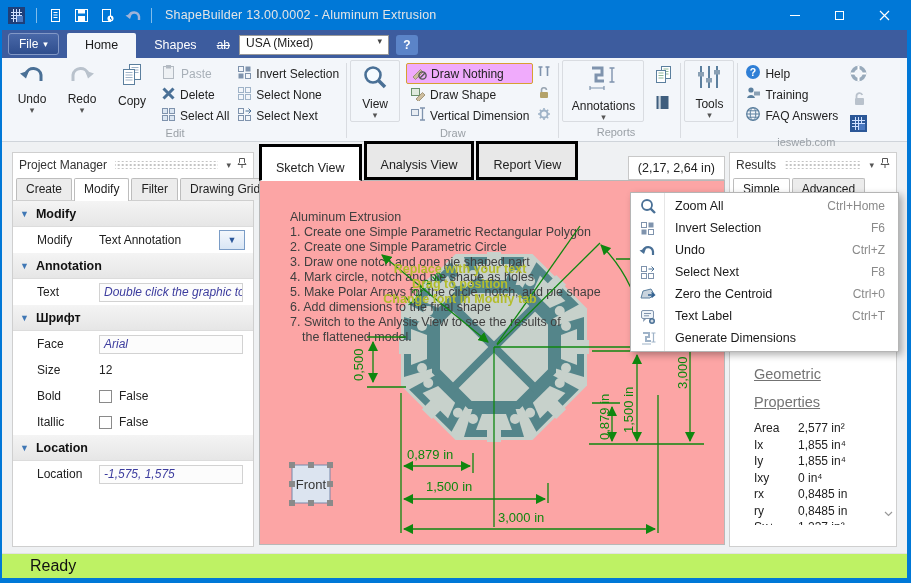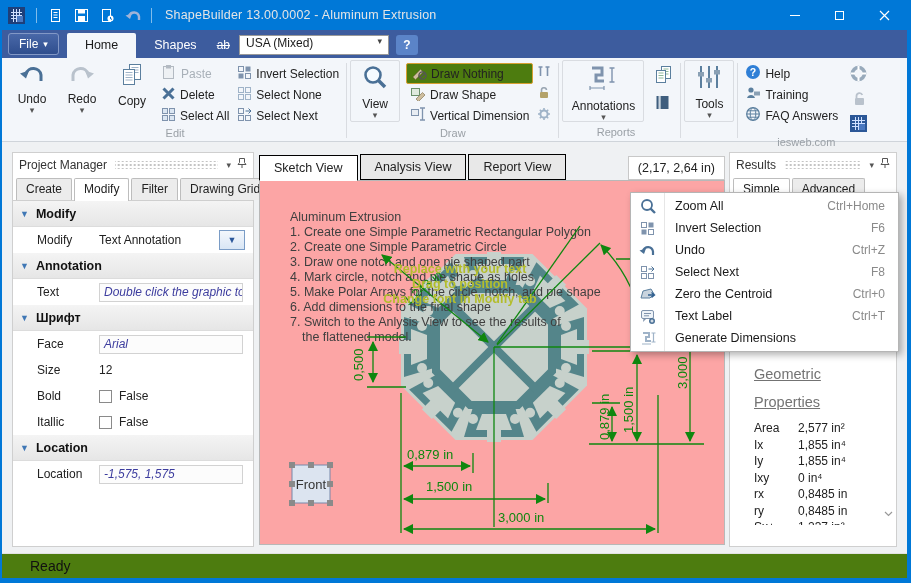--- a/index.html
+++ b/index.html
@@ -35,21 +35,21 @@
   .rgroup { display:flex; flex-direction:column; padding:0 3px; }
   .gcontent { flex:1; display:flex; align-items:flex-start; }
   .glabel { text-align:center; color:#9aa0a6; font-size:11px; height:16px; line-height:14px; }
   .gsep { width:1px; background:#d9dce1; margin:3px 0; }
   .bigbtn { display:flex; flex-direction:column; align-items:center; justify-content:flex-start; width:50px; padding-top:3px; }
   .bigbtn .blabel { margin-top:2px; }
   .bigbtn .chev { color:#555; font-size:9px; line-height:8px; }
   .smallcol { display:flex; flex-direction:column; padding-top:3px; }
   .sbtn { display:flex; align-items:center; gap:4px; height:21px; padding:0 4px; white-space:nowrap; }
   .sbtn.disabled { color:#a8b0b8; }
-  .sbtn.hl { background:#4d7c0f; border:1px solid #d8a031; border-radius:2px; }
+  .sbtn.hl { background:#f0abfc; border:1px solid #d8a031; border-radius:2px; }
   .iconcol { display:flex; flex-direction:column; gap:5px; padding:5px 4px 0 4px; }
 
   
   .panel { position:absolute; background:#fff; border:1px solid #cfcfcf; }
   .phead { height:23px; display:flex; align-items:center; padding:0 6px; gap:6px; color:#333; }
   .pdots { flex:1; height:8px; background-image:radial-gradient(#c4c4c4 1px, transparent 1.2px); background-size:4px 4px; background-position:center; margin:0 2px; }
   .phead .chev { color:#555; font-size:9px; }
   .ptabs { display:flex; padding:2px 3px 0 3px; border-bottom:1px solid #cfcfcf; }
   .ptab { border:1px solid #bdbdbd; border-bottom:none; background:#ececec; padding:3px 9px 4px 9px; margin-right:2px; border-radius:2px 2px 0 0; font-size:12px; white-space:nowrap; }
   .ptab.active { background:#fff; margin-bottom:-1px; padding-bottom:5px; }
@@ -57,21 +57,21 @@
   .sechead .tri { color:#3f77b5; font-size:9px; }
   .prow { display:flex; align-items:center; height:26px; padding-left:24px; }
   .plabel { width:62px; flex:none; }
   .pinput { flex:1; margin-right:10px; border:1px solid #d2d2d2; background:#fcfcfc; height:19px; display:flex; align-items:center; padding:0 4px; font-style:italic; color:#3c3c9e; white-space:nowrap; overflow:hidden; }
   .pvalplain { color:#222; }
   .ddbtn { width:26px; height:20px; border:1px solid #7a9cc6; background:linear-gradient(#f3f7fc,#d9e6f5); color:#2b579a; display:flex; align-items:center; justify-content:center; font-size:9px; margin-right:8px; }
   .cbx { width:13px; height:13px; border:1px solid #8a8a8a; background:#fff; margin-right:7px; flex:none; }
 
   
   .ctabs { position:absolute; left:257px; top:152px; width:466px; height:28px; display:flex; align-items:flex-end; }
-  .ctab { border:1px solid #000000; background:#e8e8e8; padding:5px 14px 5px 14px; font-size:12.5px; margin-right:2px; white-space:nowrap; }
+  .ctab { border:3px solid #000000; background:#e8e8e8; padding:14px 14px 5px 14px; font-size:12.5px; margin-right:2px; white-space:nowrap; }
   .ctab.active { background:#fff; border-bottom:1px solid #fff; margin-bottom:-1px; position:relative; z-index:3; }
   .coords { margin-left:auto; background:#fff; border:1px solid #c8c8c8; height:24px; display:flex; align-items:center; padding:0 9px; font-size:12.5px; color:#222; }
   .canvas { position:absolute; left:257px; top:180px; width:466px; height:365px; background:#fca5a5; border:1px solid #b8b8b8; z-index:1; }
   .canvas svg text { font-family:"Liberation Sans",sans-serif; }
 
   
   .res-content { position:relative; height:324px; overflow:hidden; }
   .res-heading { margin:159px 0 4px 24px; width:92px; font-size:14.5px; color:#737373; text-decoration:underline; line-height:28px; }
   .rrow { display:flex; align-items:center; height:16.5px; padding-left:24px; font-size:12px; color:#222; }
   .rk { width:44px; flex:none; }
@@ -79,21 +79,21 @@
 
   
   .ctxmenu { position:absolute; left:628px; top:192px; width:269px; background:#fff; border:1px solid #b5b5b5; box-shadow:3px 3px 7px rgba(0,0,0,.3); z-index:50; padding:2px 0; }
   .ctxmenu::before { content:''; position:absolute; left:33px; top:0; bottom:0; width:1px; background:#e6e6e6; }
   .mi { display:flex; align-items:center; height:22px; font-size:12.5px; color:#1a1a1a; }
   .mi .ic { width:33px; display:flex; justify-content:center; flex:none; }
   .mi .lbl { flex:1; padding-left:11px; }
   .mi .sc { color:#8a8a8a; padding-right:13px; font-size:12px; }
 
   
-  .statusbar { position:absolute; left:0; top:553px; right:0; height:25px; background:#4d7c0f; border-top:1px solid #e2e2e2; display:flex; align-items:center; padding-left:28px; font-size:14px; color:#111; }
+  .statusbar { position:absolute; left:0; top:553px; right:0; height:25px; background:#bef264; border-top:1px solid #e2e2e2; display:flex; align-items:center; padding-left:28px; font-size:16px; color:#111; }
   .bottomstrip { position:absolute; left:0; top:578px; right:0; height:5px; background:#0078d7; }
 </style>
 </head>
 <body>
 
 <div class="window">
 
   <div class="titlebar">
     <span class="appicon">
       <svg width="17" height="17">

